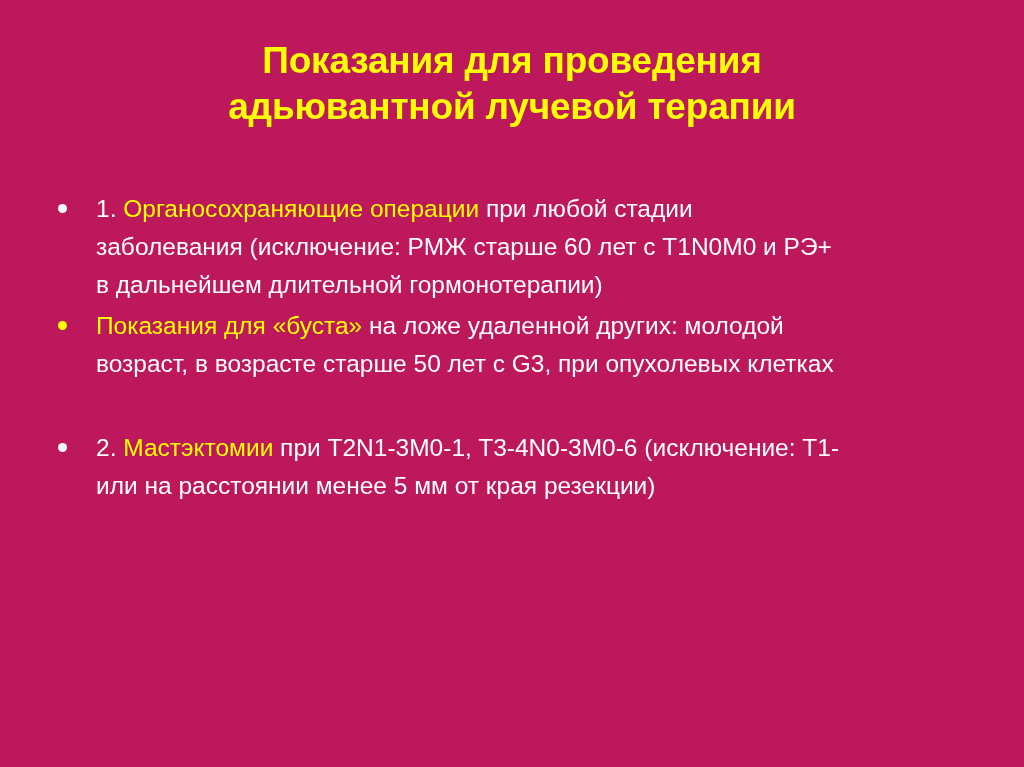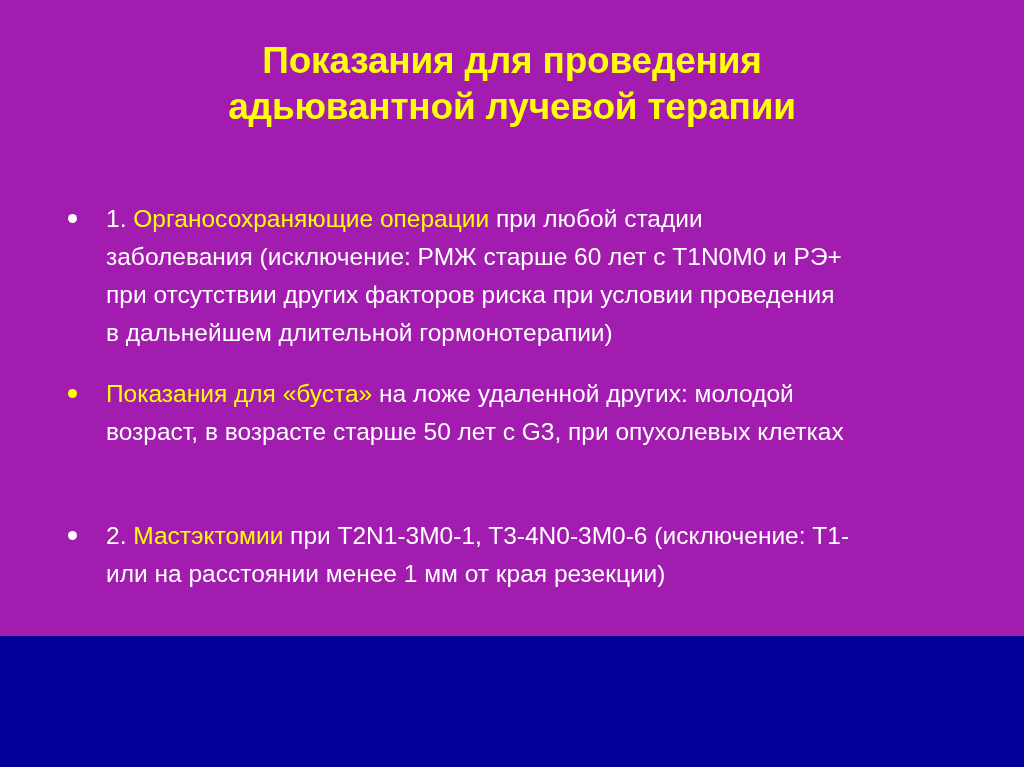--- a/index.html
+++ b/index.html
@@ -12,22 +12,22 @@
     height: 767px;
     overflow: hidden;
     background: #000099;
     font-family: "Liberation Sans", sans-serif;
     -webkit-font-smoothing: antialiased;
   }
 
   .slide {
     position: relative;
     width: 1024px;
-    height: 636px;
-    background: #a21caf;
+    height: 767px;
+    background: #be185d;
     box-sizing: border-box;
   }
 
   
   .slide-title {
     position: absolute;
     left: 95px;
     top: 38px;
     width: 834px;
     text-align: center;
@@ -47,21 +47,21 @@
     position: absolute;
     left: 0;
     top: 190px;
     width: 1024px;
   }
 
   .bullet {
     position: relative;
     padding-left: 96px;
     padding-right: 16px;
-    margin: 10px;
+    margin: 0;
     color: #ffffff;
     font-size: 24.5px;
     line-height: 38px;
   }
 
   .bullet .marker {
     position: absolute;
     left: 58px;
     top: 14px;
     width: 9px;
@@ -99,31 +99,30 @@
     <span class="tline">Показания для проведения</span>
     <span class="tline">адьювантной лучевой терапии</span>
   </div>
 
   <div class="body-area">
     <div id="bullet-host">
         <div class="bullet">
           <span class="marker"></span>
           <span class="line"><span>1.  </span><span class="hl">Органосохраняющие операции</span><span> при любой стадии</span></span>
           <span class="line"><span>заболевания (исключение: РМЖ старше 60 лет с T1N0M0 и РЭ+</span></span>
-          <span class="line"><span>при отсутствии других факторов риска при условии проведения</span></span>
           <span class="line"><span>в дальнейшем длительной гормонотерапии)</span></span>
         </div>
         <div class="spacer-small"></div>
         <div class="bullet marker-yellow">
           <span class="marker"></span>
           <span class="line"><span class="hl">Показания для «буста»</span><span> на ложе удаленной других: молодой</span></span>
           <span class="line"><span>возраст, в возрасте старше 50 лет с G3, при опухолевых клетках</span></span>
         </div>
         <div class="gap-block"></div>
         <div class="bullet">
           <span class="marker"></span>
           <span class="line"><span>2. </span><span class="hl">Мастэктомии</span><span> при T2N1-3M0-1, T3-4N0-3M0-6 (исключение: T1-</span></span>
-          <span class="line"><span>или на расстоянии менее 1 мм от края резекции)</span></span>
+          <span class="line"><span>или на расстоянии менее 5 мм от края резекции)</span></span>
         </div>
       </div>
   </div>
 
 </div>
 
 </body></html>

